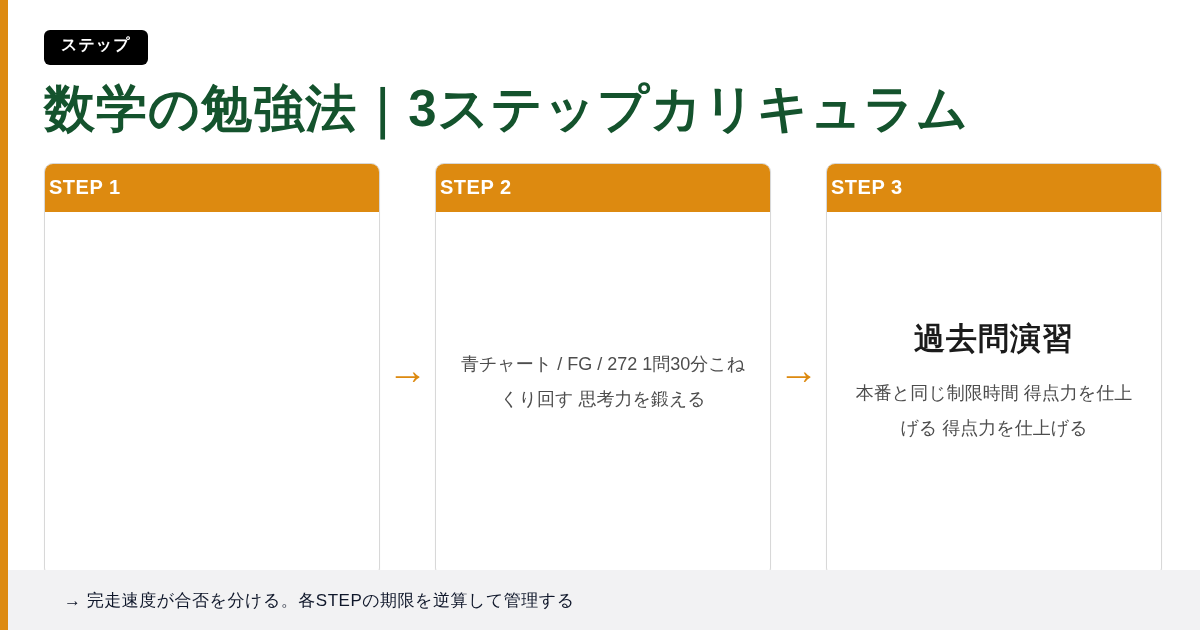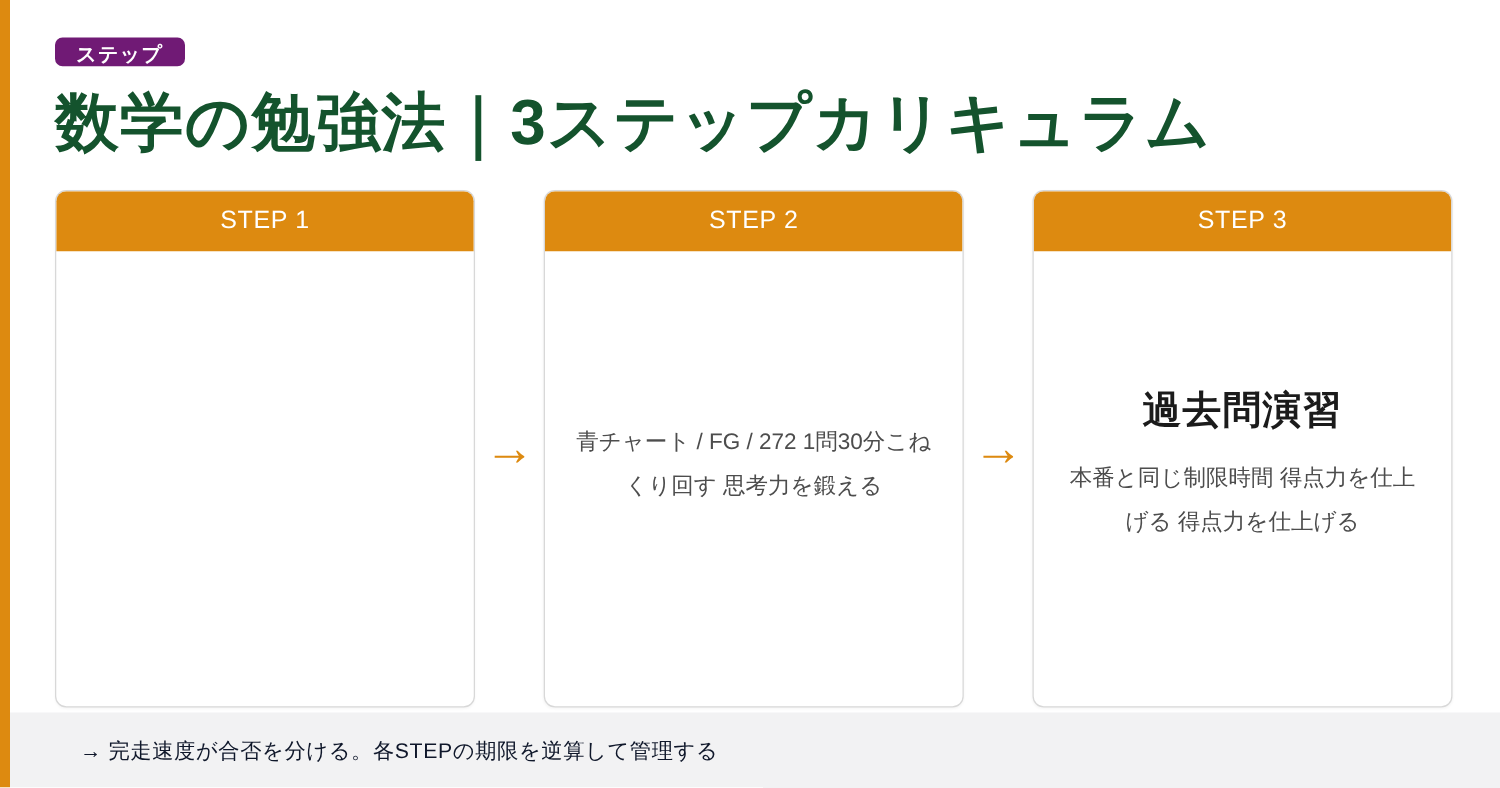--- a/index.html
+++ b/index.html
@@ -26,26 +26,26 @@
     background: #DD8A10;
   }
   .content {
     position: absolute;
     left: 44px;
     top: 30px;
     width: 1118px;
   }
   .badge {
     display: inline-block;
-    background: #701a75;
+    background: #000000;
     color: #ffffff;
     font-size: 16px;
     font-weight: 700;
     line-height: 1;
-    padding: 7px 17px 0;
+    padding: 7px 17px 12px;
     border-radius: 6px;
     letter-spacing: 1px;
   }
   .page-title {
     margin: 13px 0 0 0;
     font-size: 51px;
     font-weight: 700;
     color: #14532d;
     letter-spacing: 1px;
     line-height: 1.2;
@@ -63,23 +63,23 @@
     border-radius: 9px;
     box-sizing: border-box;
     display: flex;
     flex-direction: column;
     overflow: hidden;
     box-shadow: 0 1px 2px rgba(0,0,0,0.04);
   }
   .card-header {
     background: #DD8A10;
     color: #ffffff;
-    text-align: center;
+    text-align: left;
     font-size: 20px;
-    font-weight: 400;
+    font-weight: 700;
     letter-spacing: 0.5px;
     padding: 12px 4px 13px;
   }
   .card-body {
     flex: 1;
     display: flex;
     flex-direction: column;
     justify-content: center;
     align-items: center;
     padding: 0 20px 24px;

